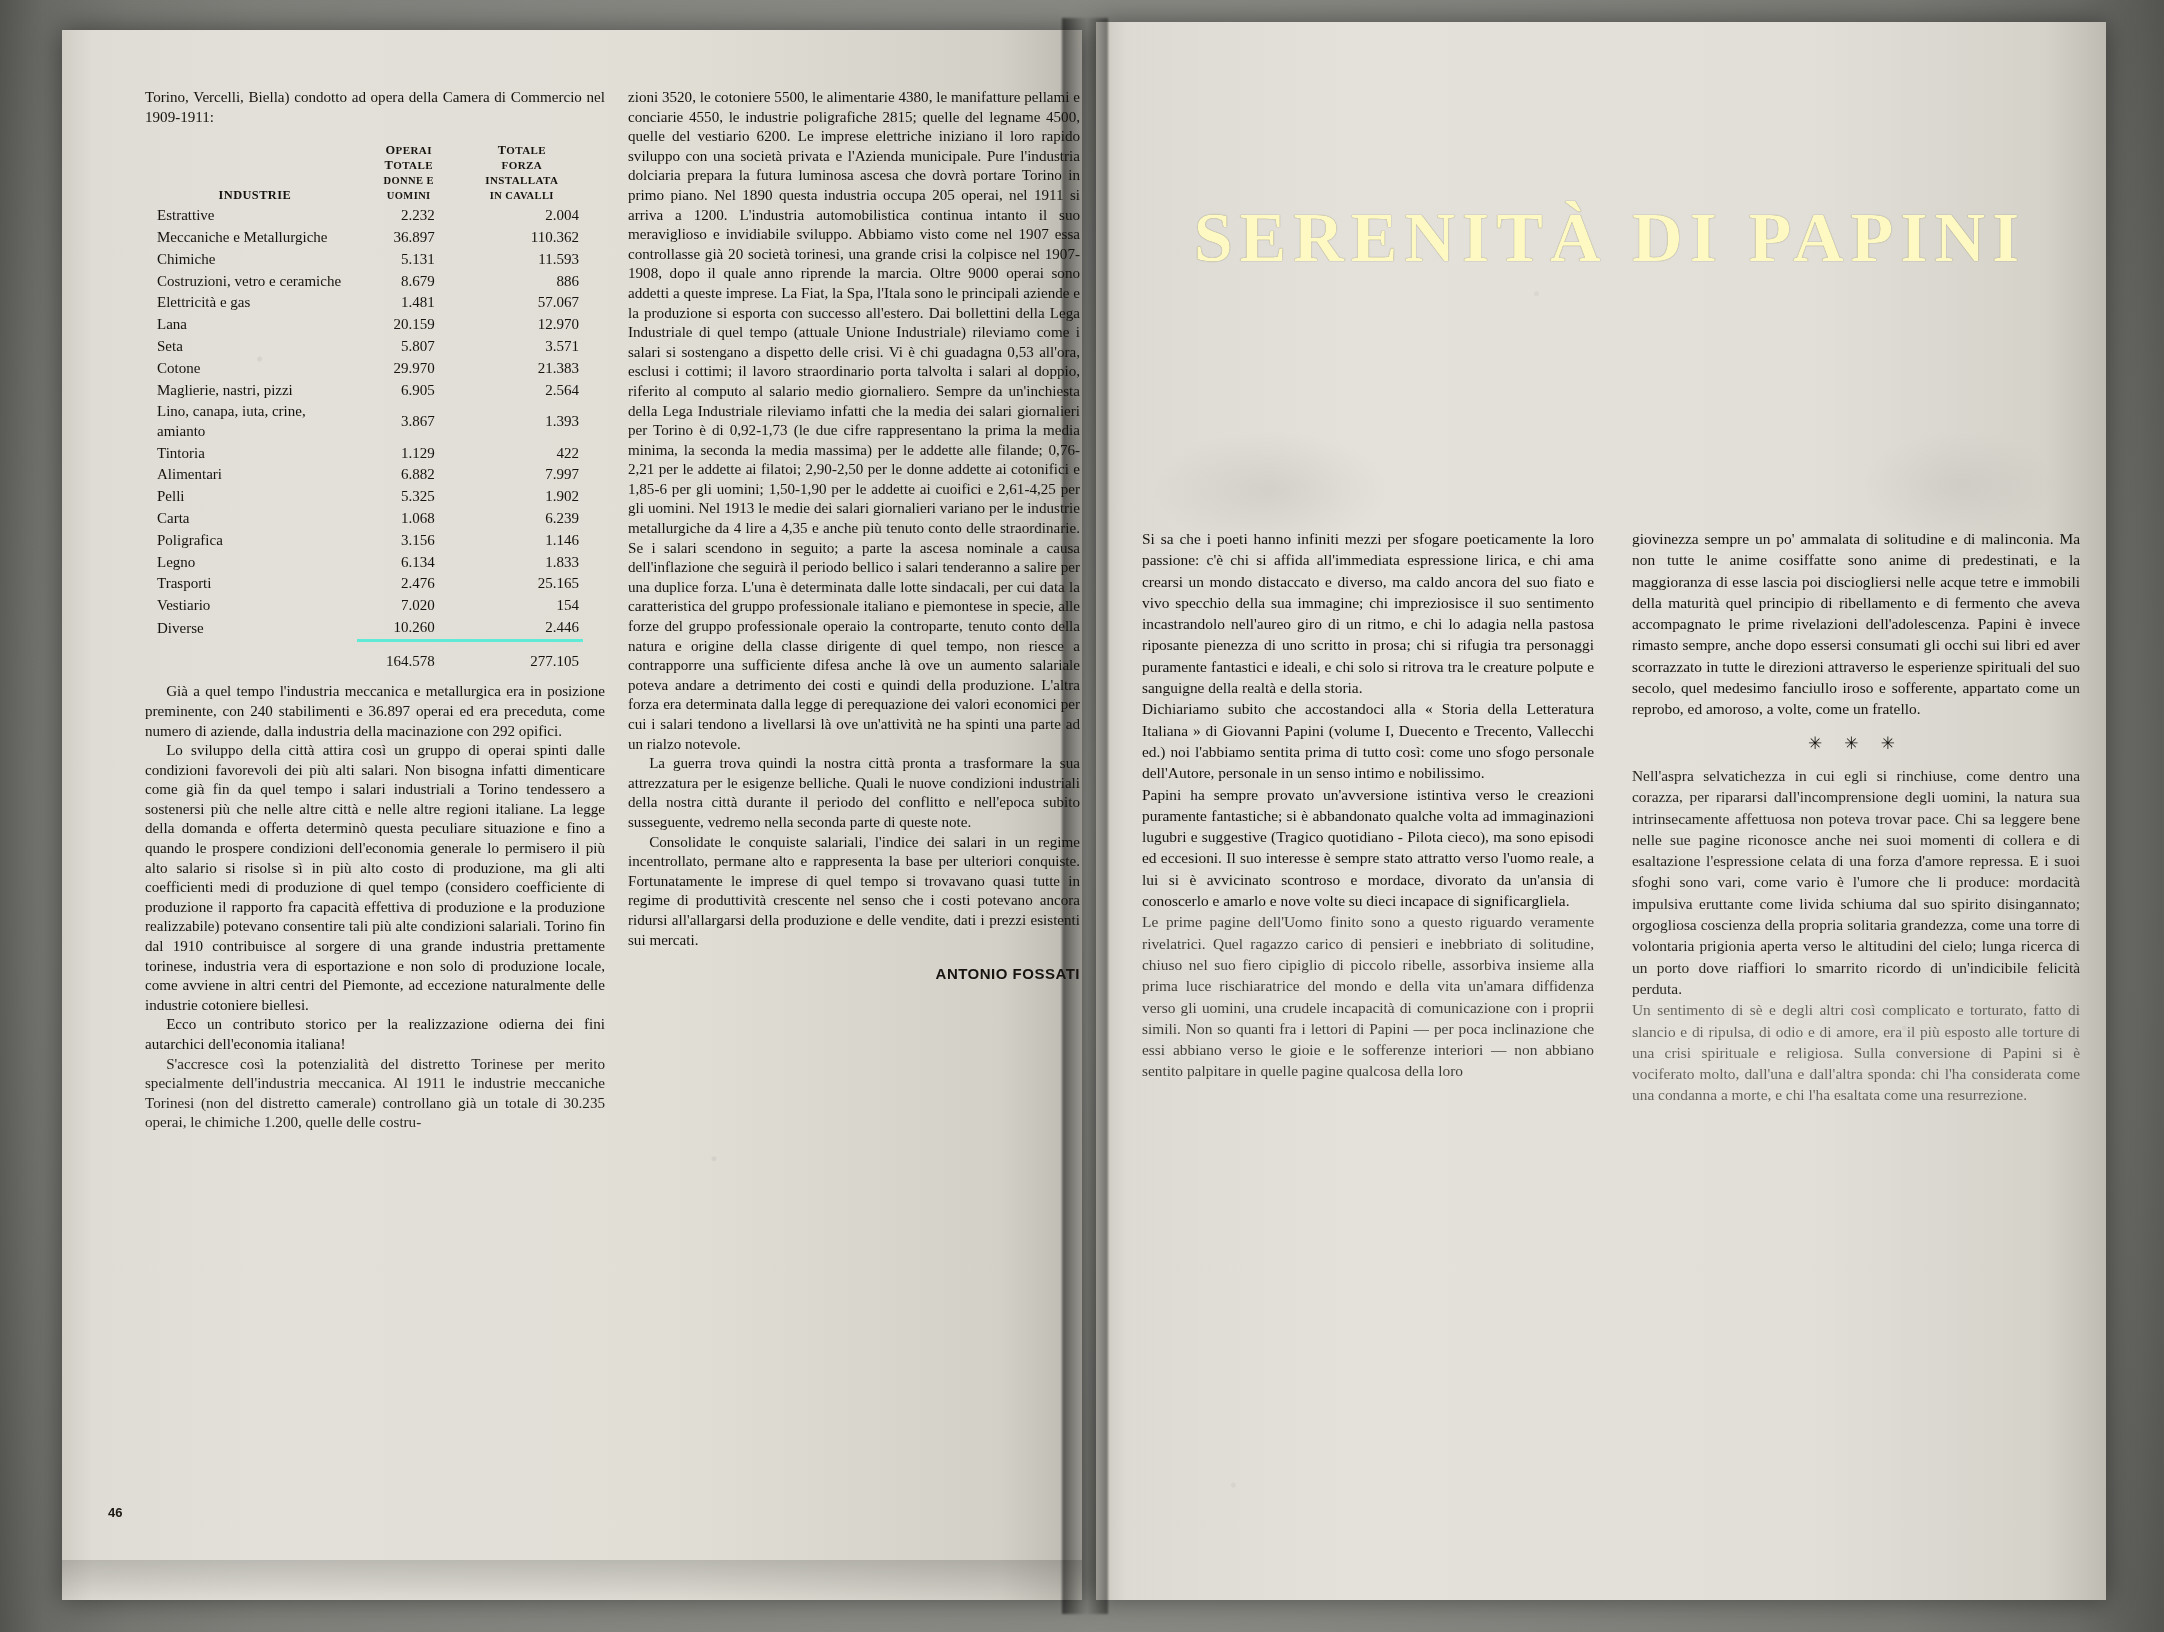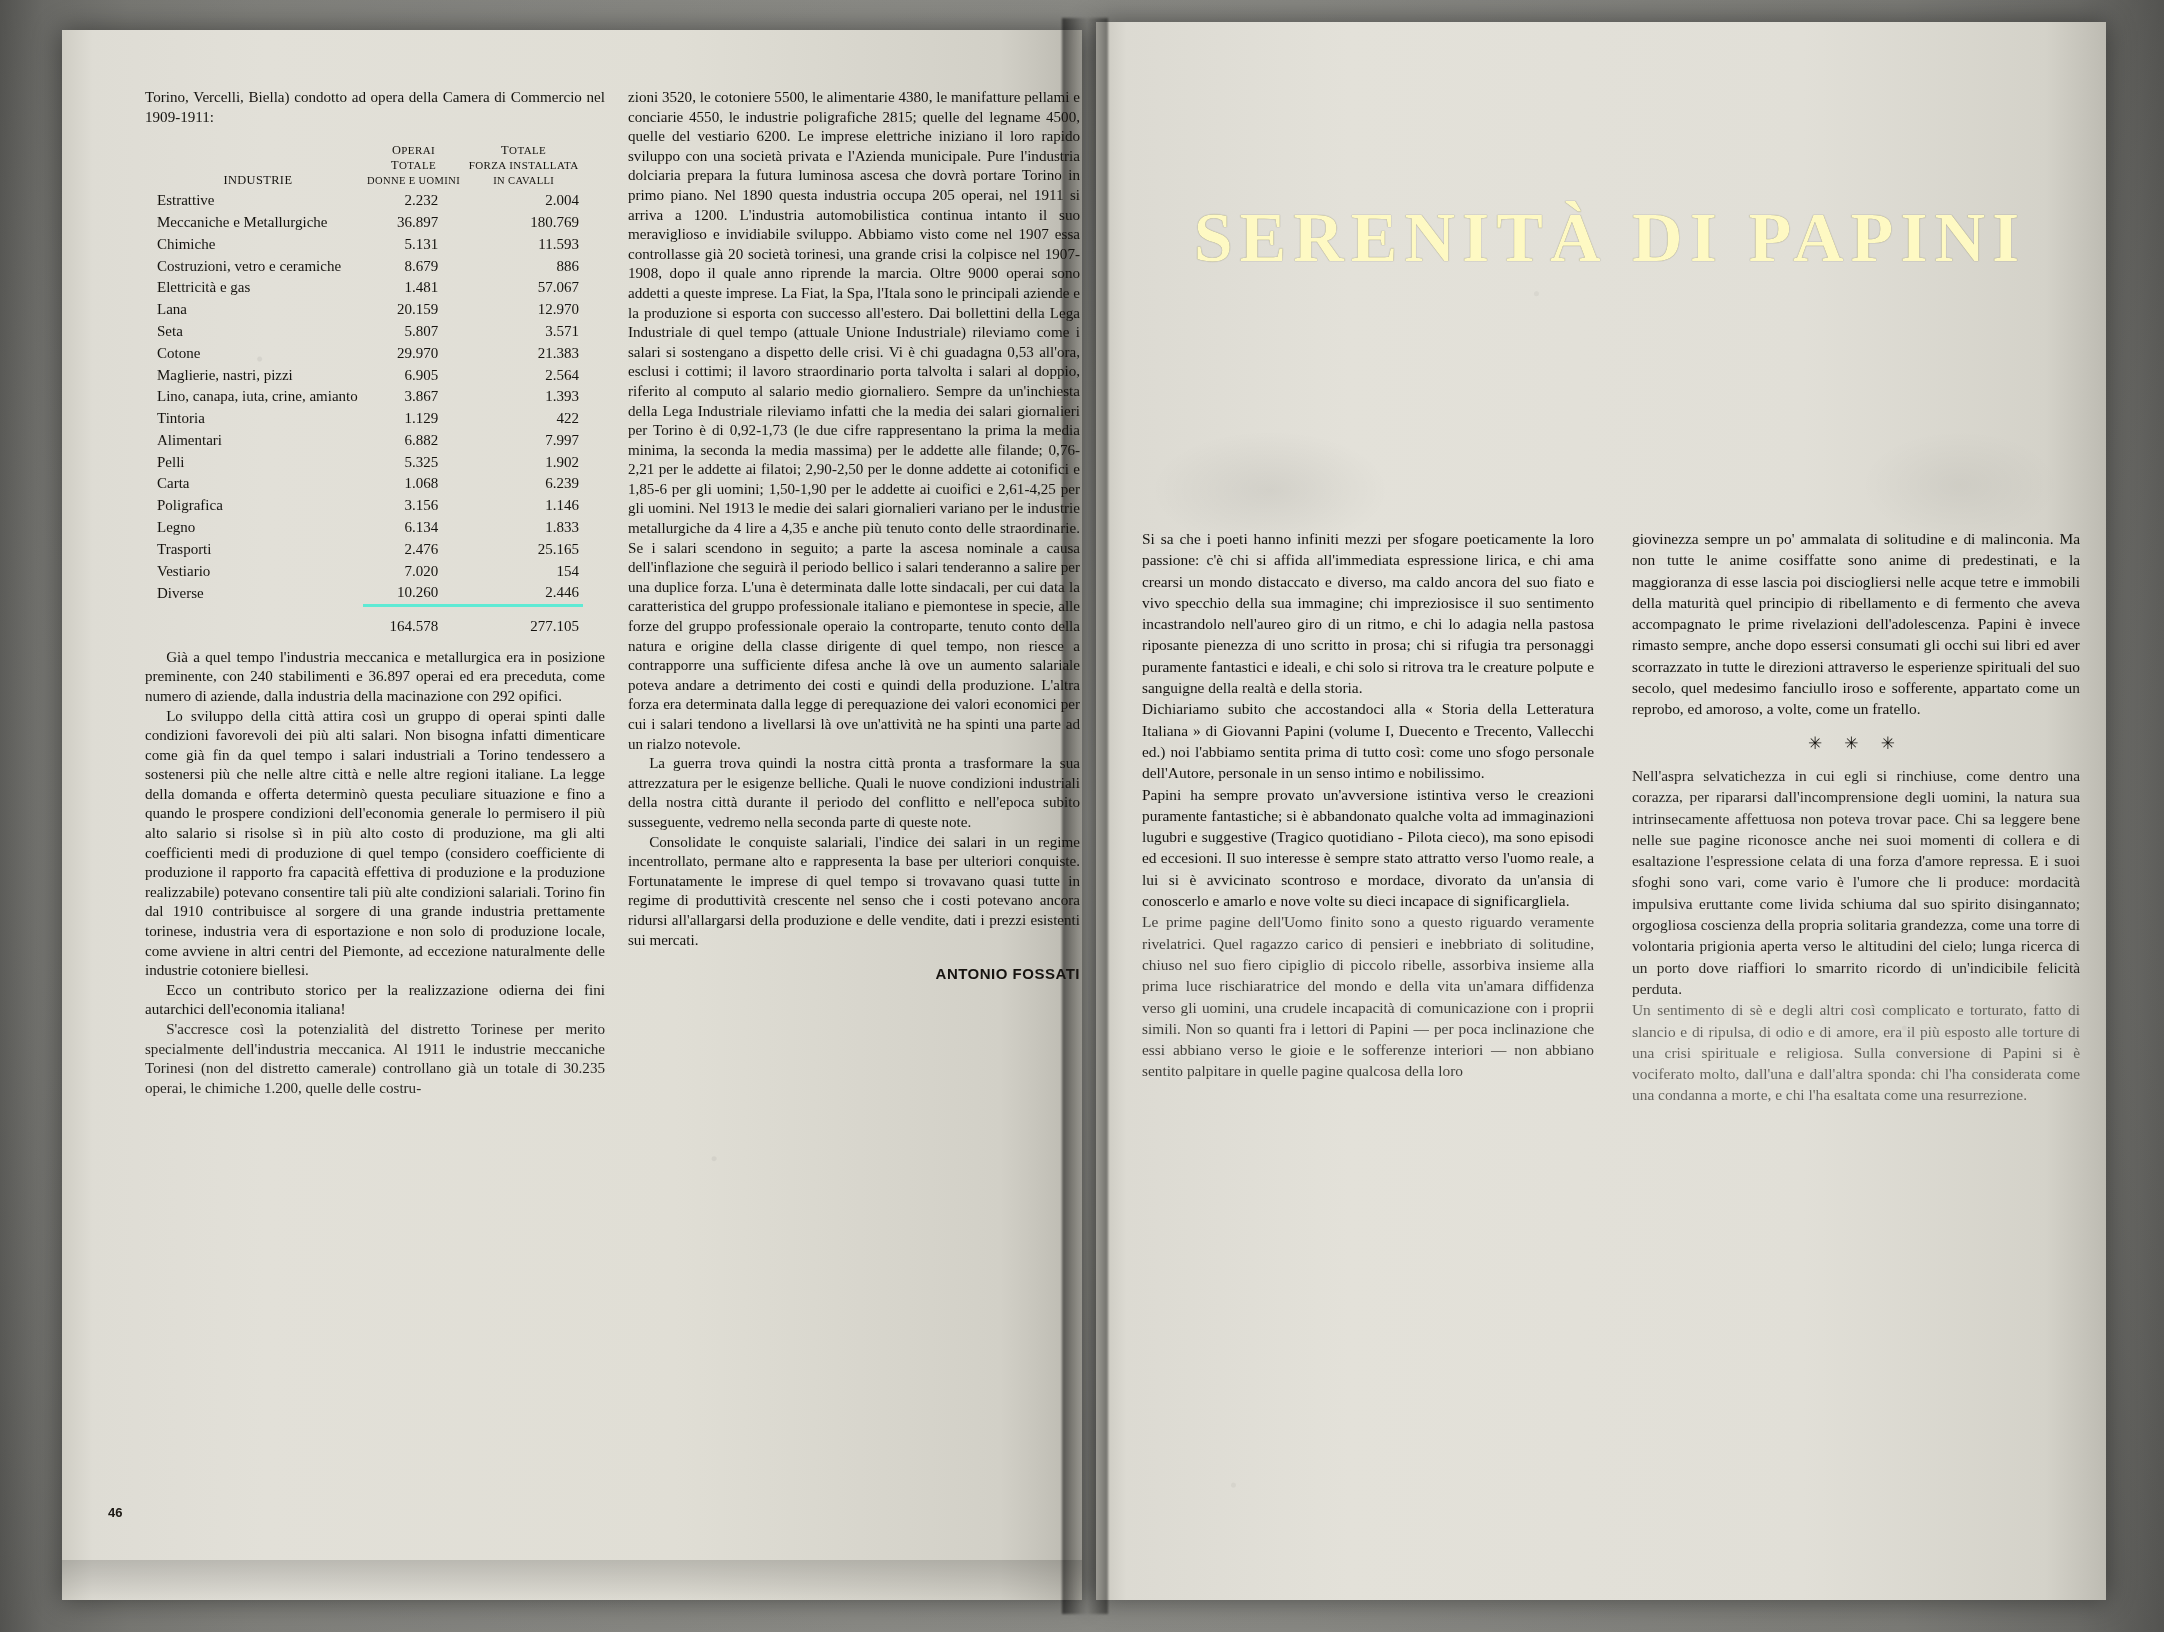--- a/index.html
+++ b/index.html
@@ -62,21 +62,21 @@
   #lc1{left:145px;top:88px;width:460px;}
   #lc2{left:628px;top:88px;width:452px;height:1430px;}
 
   
   .tbl{
     width:430px;margin:16px 0 0 8px;
     border-collapse:collapse;
     font-size:14.6px;
   }
   .tbl th{
-    font-weight:normal;
+    font-weight:bold;
     font-variant:small-caps;
     text-transform:uppercase;
     font-size:12.4px;
     letter-spacing:.4px;
     padding:0 4px 2px 4px;
     vertical-align:bottom;
     text-align:center;
     line-height:15px;
   }
   .tbl th.l{text-align:center;}
@@ -162,21 +162,21 @@
       </thead>
       <tbody>
           <tr>
             <td class="name">Estrattive</td>
             <td class="num">2.232</td>
             <td class="num2">2.004</td>
           </tr>
           <tr>
             <td class="name">Meccaniche e Metallurgiche</td>
             <td class="num">36.897</td>
-            <td class="num2">180.769</td>
+            <td class="num2">110.362</td>
           </tr>
           <tr>
             <td class="name">Chimiche</td>
             <td class="num">5.131</td>
             <td class="num2">11.593</td>
           </tr>
           <tr>
             <td class="name">Costruzioni, vetro e ceramiche</td>
             <td class="num">8.679</td>
             <td class="num2">886</td>

